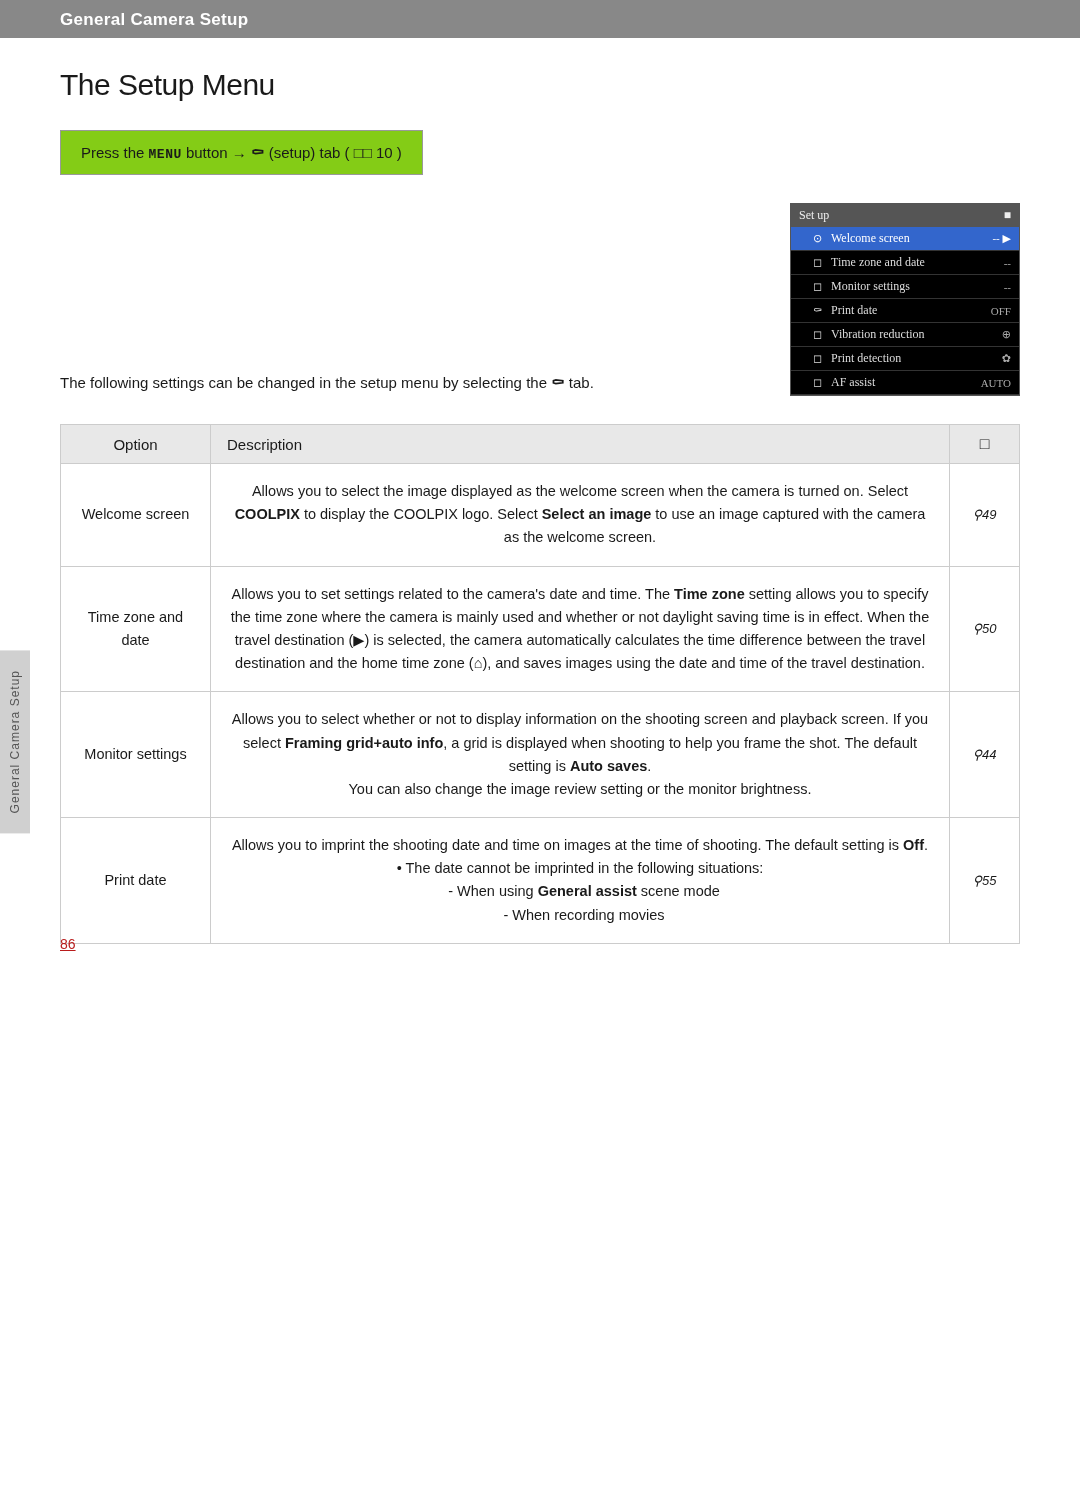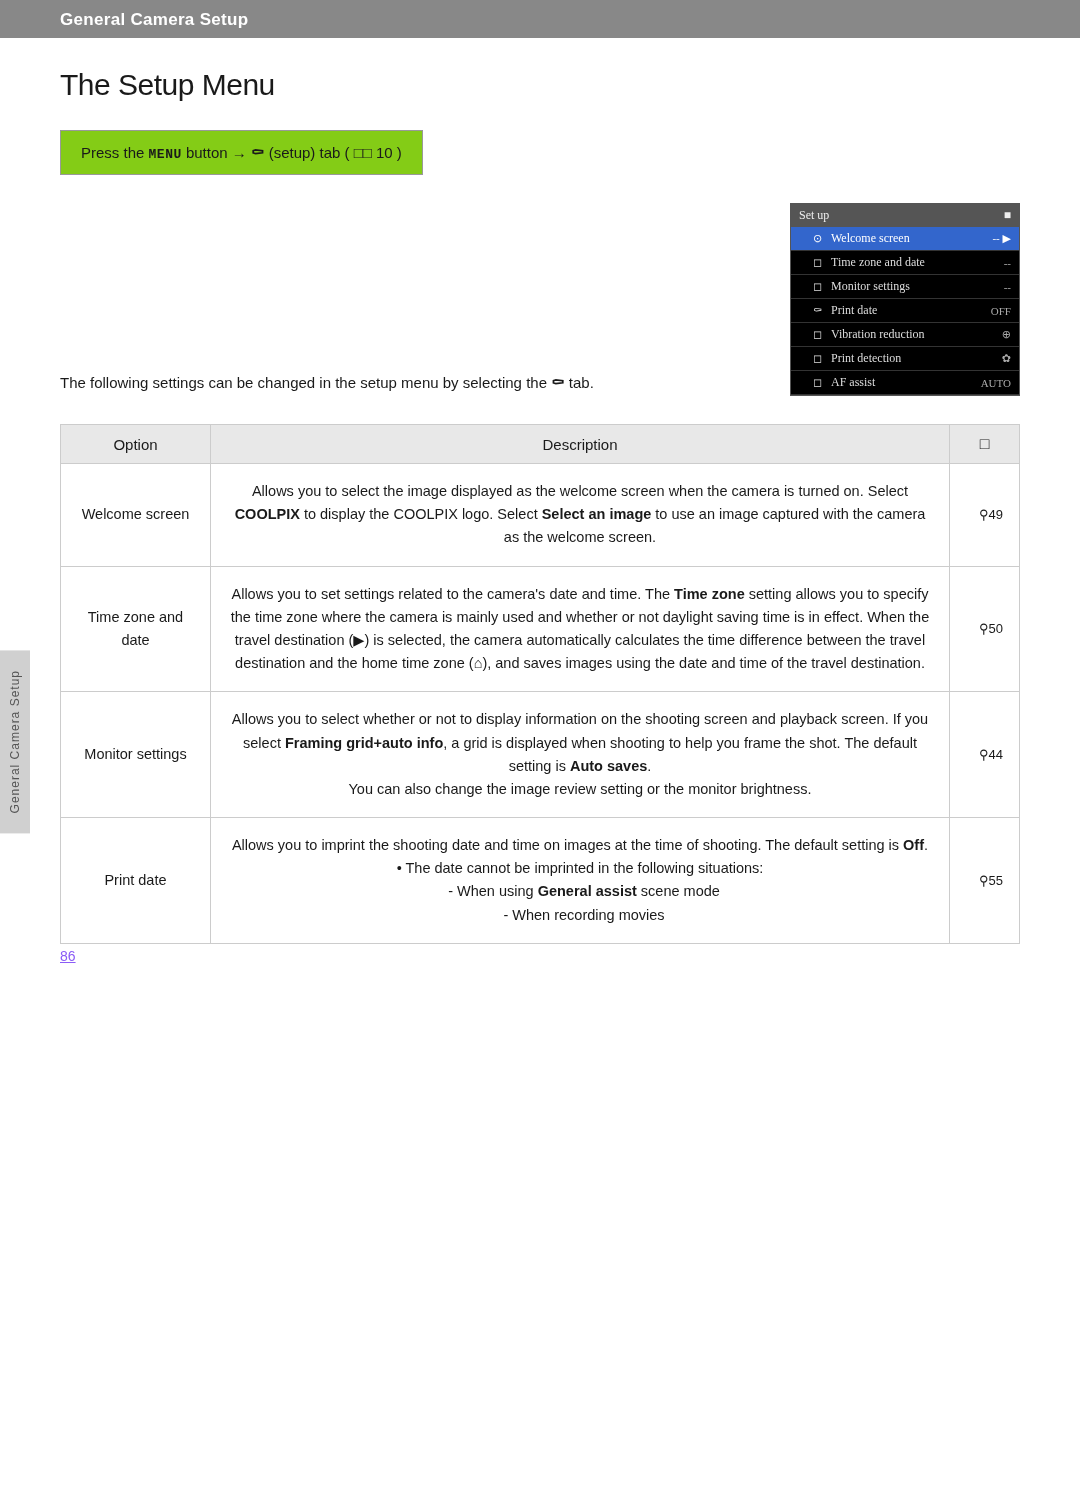--- a/index.html
+++ b/index.html
@@ -134,21 +134,21 @@
       text-align: left;
       border: 1px solid #ccc;
     }
 
     .settings-table th.col-option {
       width: 150px;
       text-align: center;
     }
 
     .settings-table th.col-desc {
-      text-align: center;
+      text-align: left;
     }
 
     .settings-table th.col-ref {
       width: 70px;
       text-align: center;
     }
 
     .settings-table td {
       border: 1px solid #ccc;
       padding: 16px 16px;
@@ -159,22 +159,23 @@
     }
 
     .settings-table td.col-option {
       width: 150px;
       vertical-align: middle;
     }
 
     .settings-table td.col-ref {
       width: 70px;
       vertical-align: middle;
-      text-align: right;
+      text-align: center;
       white-space: nowrap;
+      font-style: italic;
     }
 
     .ref-icon {
       display: inline-flex;
       align-items: center;
       font-size: 13px;
     }
 
     
     .sidebar-label {
@@ -186,24 +187,24 @@
       font-size: 12px;
       color: #555;
       background: #d0d0d0;
       padding: 20px 8px;
       letter-spacing: 1px;
     }
 
     
     .page-number {
       position: absolute;
-      bottom: 20px;
+      bottom: 32px;
       left: 60px;
       font-size: 14px;
-      color: #8b5cf6;
+      color: #b91c1c;
       text-decoration: underline;
     }
 
     
     .bold { font-weight: bold; }
 
     
     .book-icon {
       font-size: 16px;
     }

